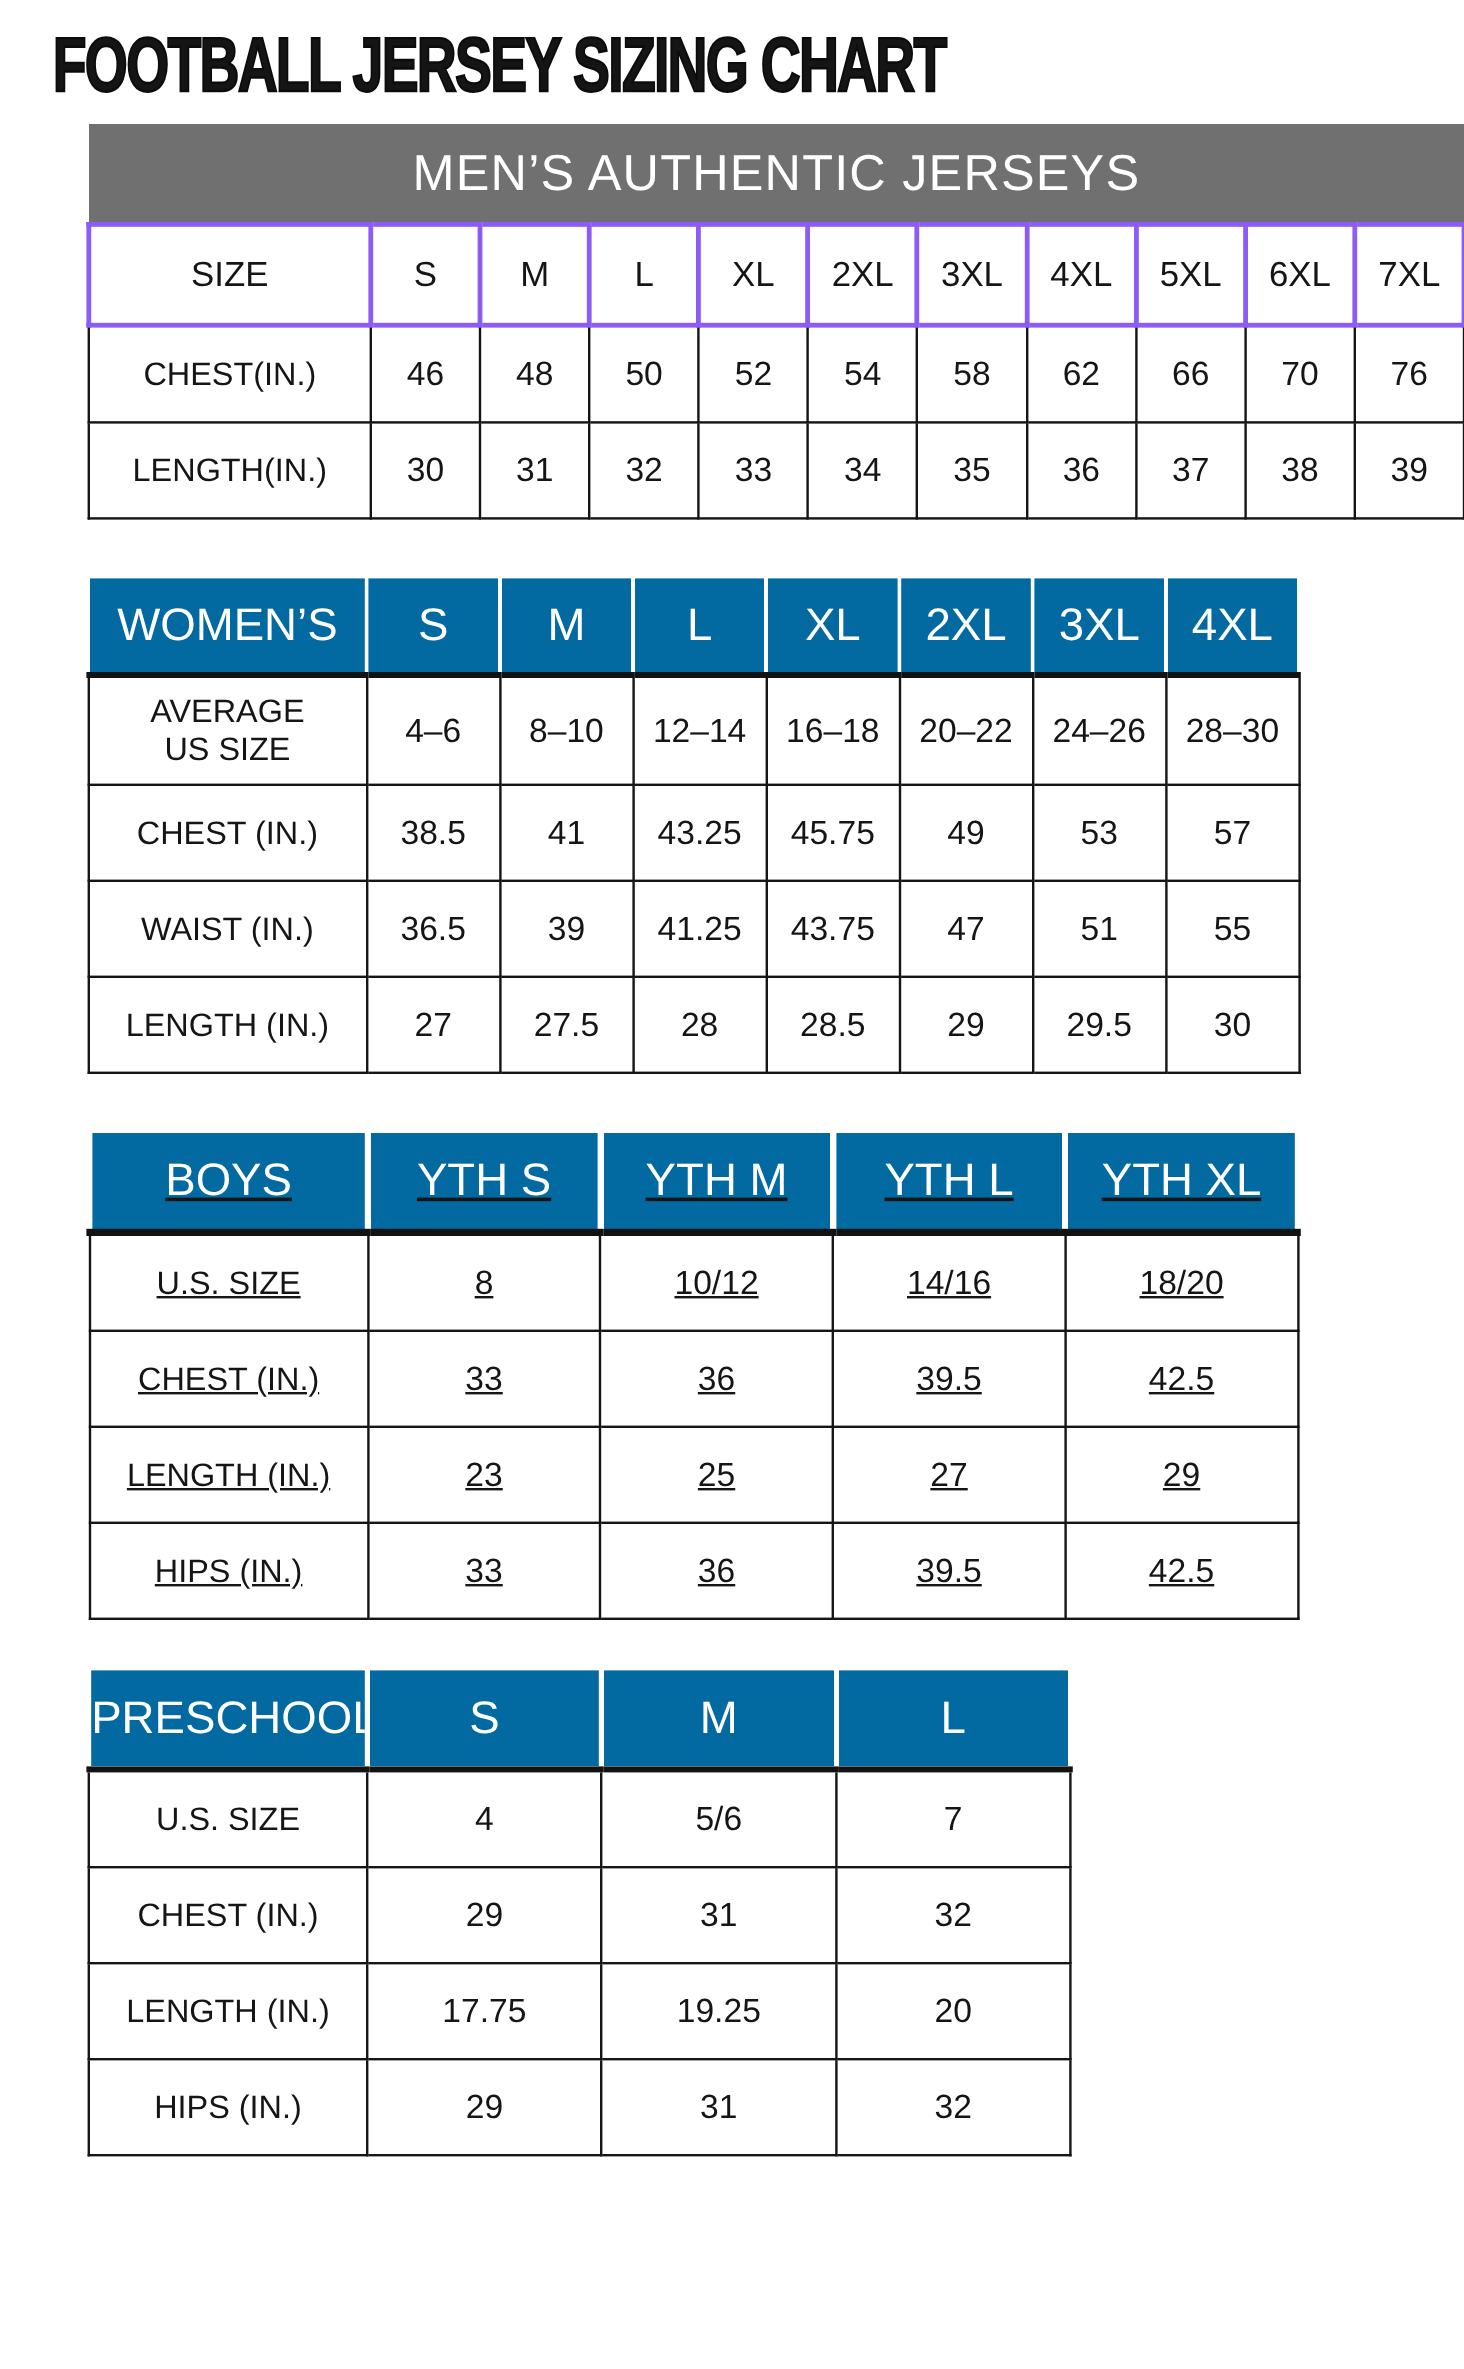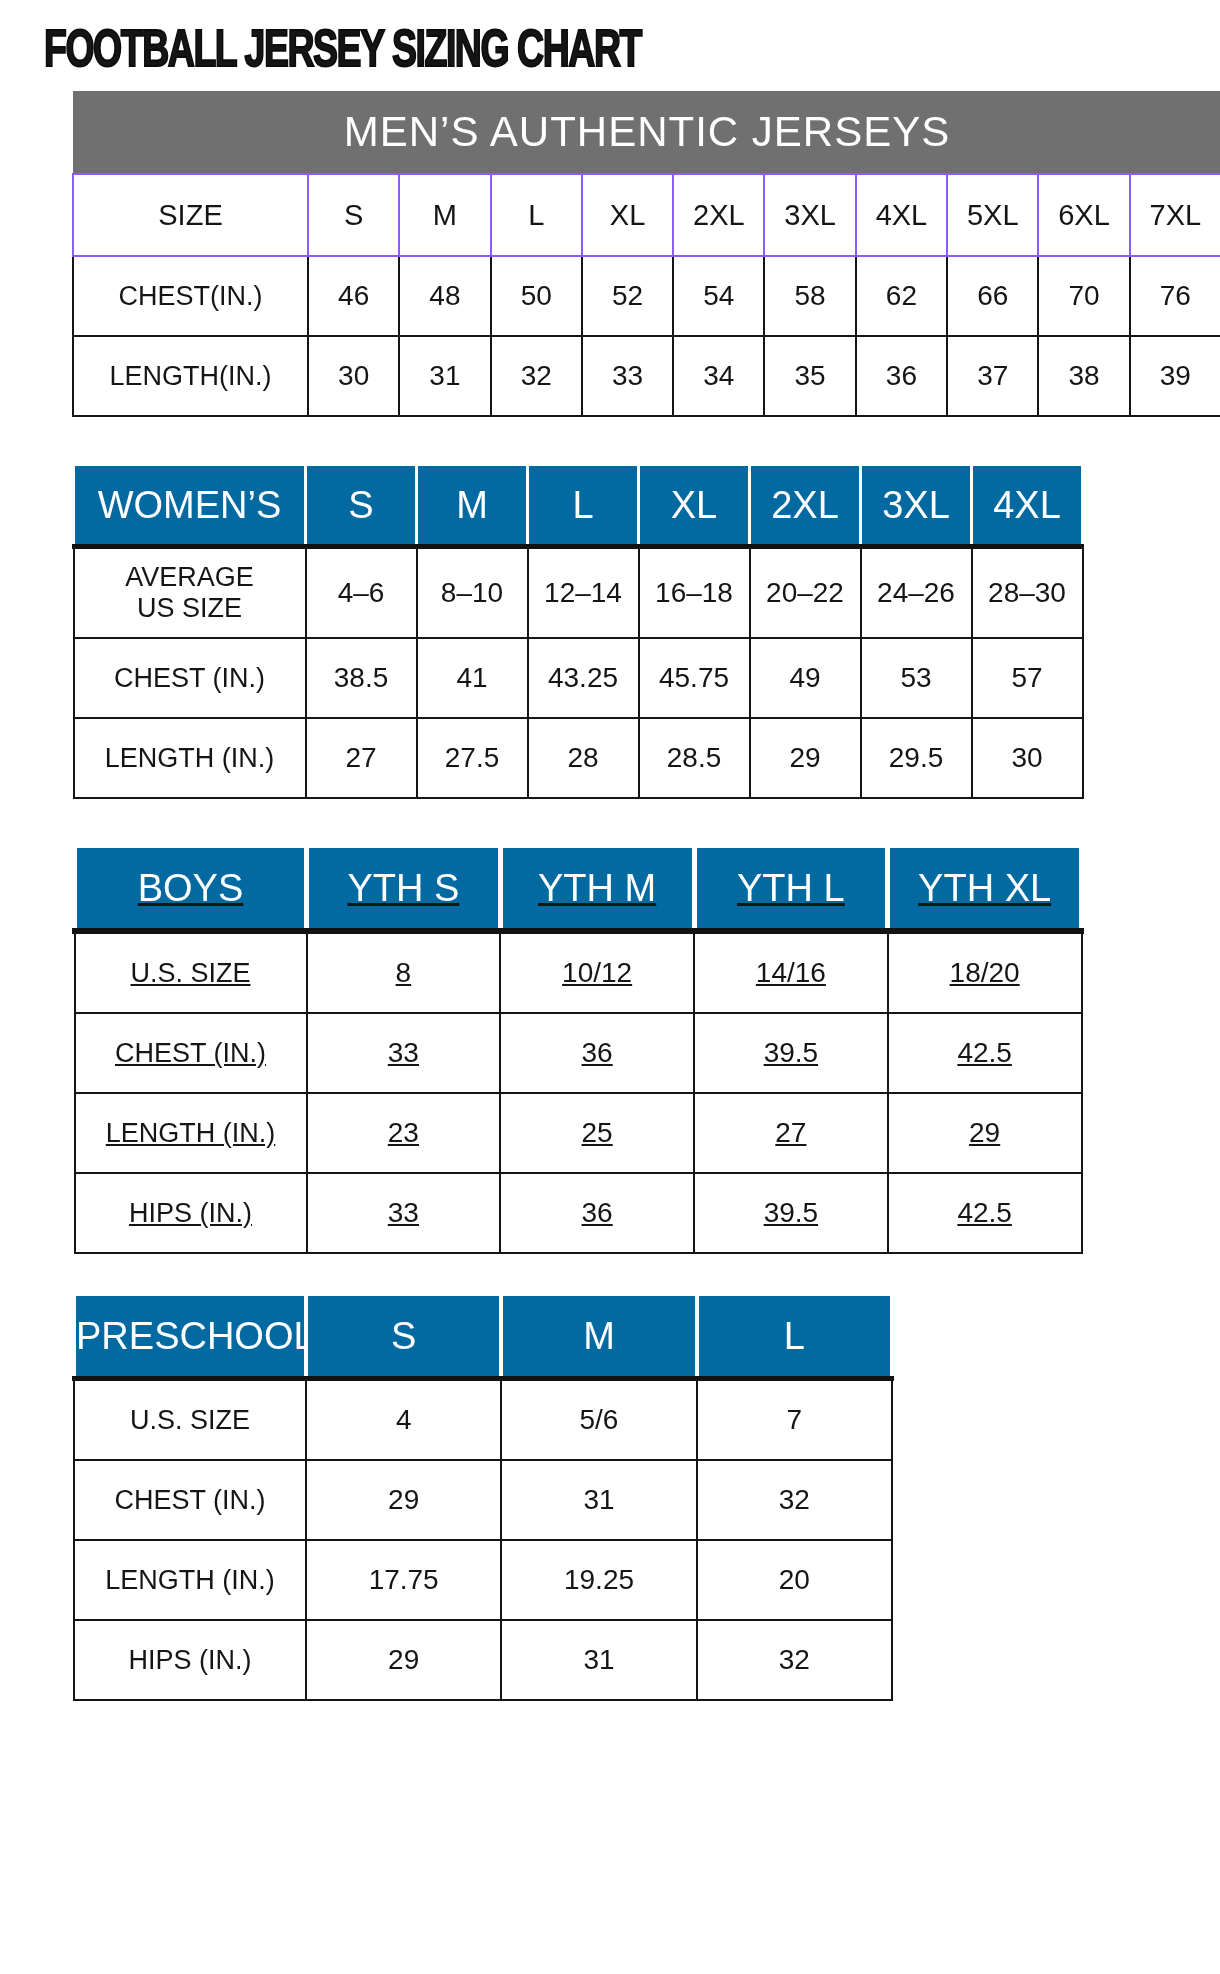--- a/index.html
+++ b/index.html
@@ -9,21 +9,21 @@
     overflow:hidden;
     box-sizing:border-box;
     padding:22px 20px 0 44px;
     background:#ffffff;
     font-family:"Liberation Sans", sans-serif;
     color:#151515;
   }
   
   .title{
     margin:0 0 16px 0;
-    font-size:52px;
+    font-size:64px;
     font-weight:bold;
     line-height:1.02;
     letter-spacing:-2px;
     white-space:nowrap;
   }
   .title .squeeze{
     display:inline-block;
     transform:scaleX(0.72);
     transform-origin:left center;
     -webkit-text-stroke:2px #0c0c0c;
@@ -68,21 +68,21 @@
     background:#707070;
     color:#ffffff;
     font-size:42px;
     letter-spacing:1px;
     height:82px;
     border:0;
   }
   .mens thead tr.head-row th{
     background:#ffffff;
     color:#151515;
-    border:2px solid #8b5cf6;
+    border:4px solid #8b5cf6;
     font-size:29px;
     height:80px;
   }
   
   .womens{width:1012px;margin:0 0 44px 0;}
   .womens col.label-col{width:232px;}
   .boys{width:1012px;margin:0 0 38px 0;text-decoration:underline;}
   .boys col.label-col{width:232px;}
   .preschool{width:822px;margin:0 0 18px 0;}
   .preschool col.label-col{width:232px;}
@@ -193,20 +193,30 @@
           <td class="row-label">CHEST (IN.)</td>
           <td>38.5</td>
           <td>41</td>
           <td>43.25</td>
           <td>45.75</td>
           <td>49</td>
           <td>53</td>
           <td>57</td>
         </tr>
         <tr>
+          <td class="row-label">WAIST (IN.)</td>
+          <td>36.5</td>
+          <td>39</td>
+          <td>41.25</td>
+          <td>43.75</td>
+          <td>47</td>
+          <td>51</td>
+          <td>55</td>
+        </tr>
+        <tr>
           <td class="row-label">LENGTH (IN.)</td>
           <td>27</td>
           <td>27.5</td>
           <td>28</td>
           <td>28.5</td>
           <td>29</td>
           <td>29.5</td>
           <td>30</td>
         </tr>
       </tbody>

